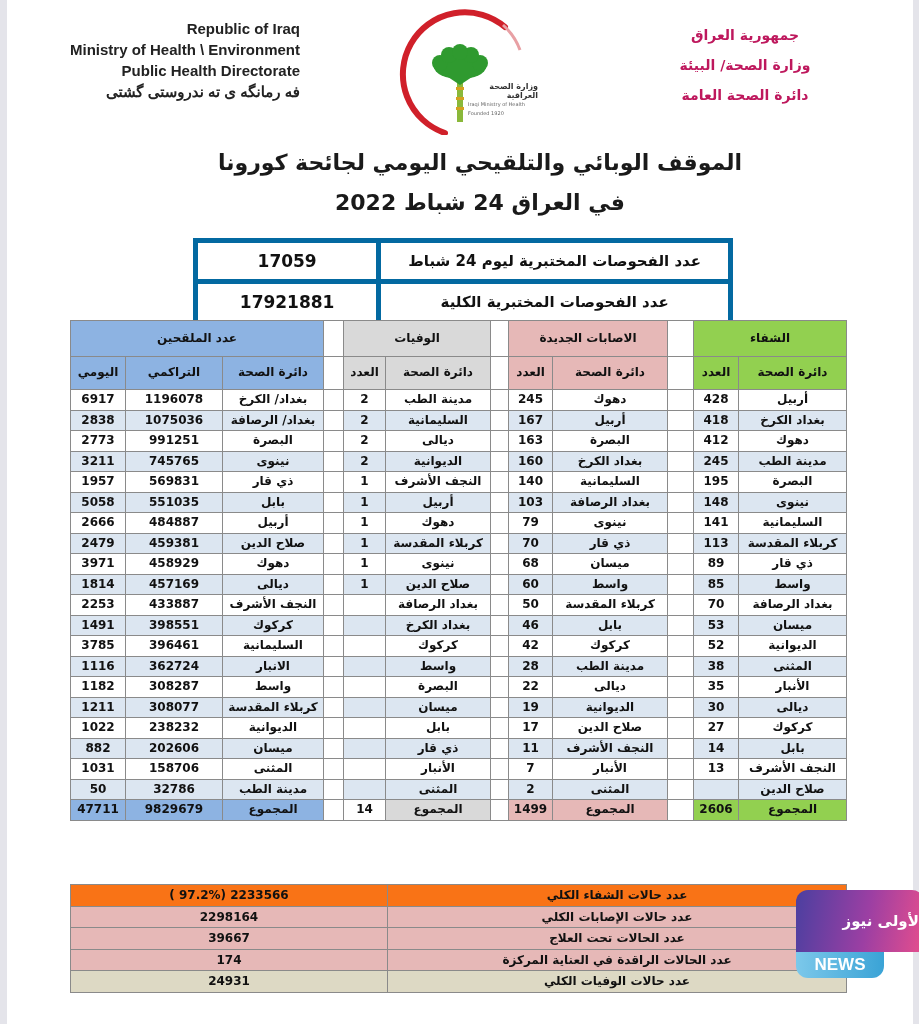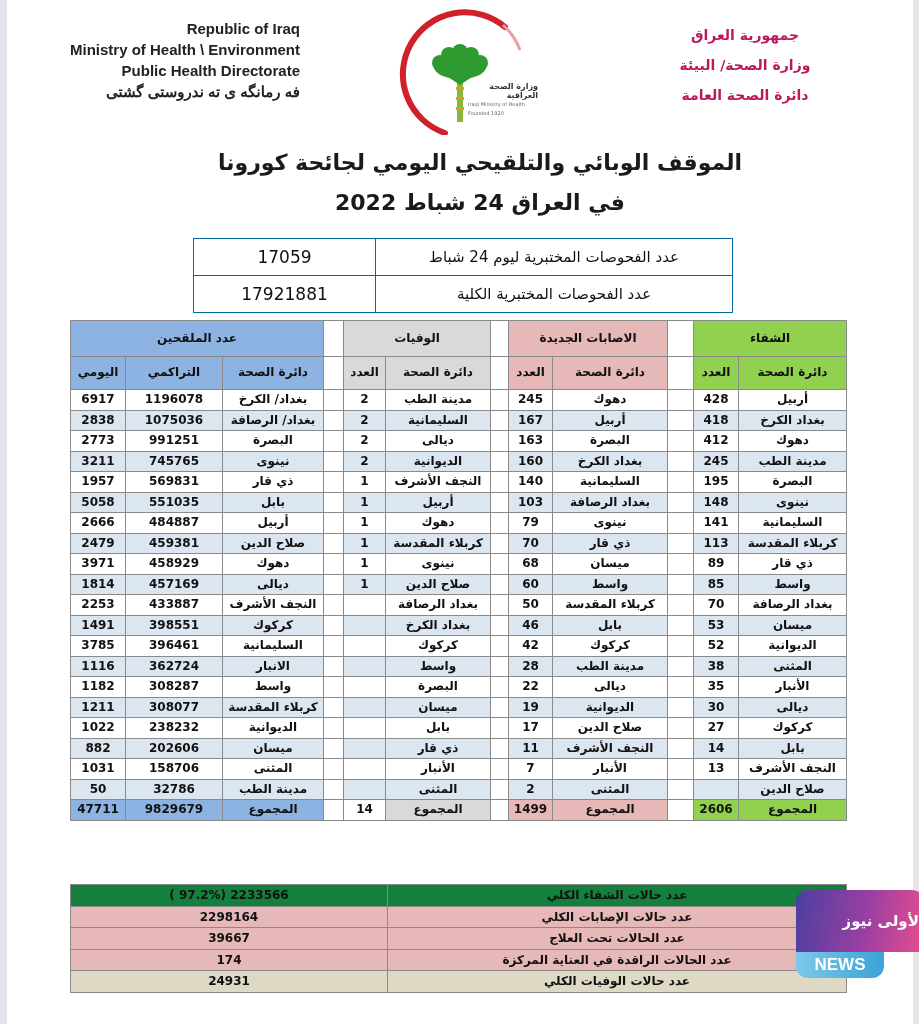--- a/index.html
+++ b/index.html
@@ -7,38 +7,38 @@
   .edge-left{position:absolute;left:0;top:0;width:7px;height:1024px;background:#e4e4ea;}
   .edge-right{position:absolute;right:0;top:0;width:6px;height:1024px;background:#e4e4ea;}
   .hdr-en{position:absolute;left:20px;top:18px;width:280px;text-align:right;font-family:"Liberation Sans",sans-serif;font-weight:bold;font-size:15px;line-height:21px;color:#222;}
   .hdr-ar{position:absolute;left:640px;top:20px;width:210px;text-align:center;font-weight:bold;font-size:14px;line-height:30px;color:#be185d;direction:rtl;}
   .logo{position:absolute;left:385px;top:5px;width:150px;height:130px;}
   .logo-text{position:absolute;left:468px;top:82px;width:70px;font-size:8px;line-height:9px;color:#333;text-align:right;font-weight:bold;}
   .logo-sub{font-size:5px;font-weight:normal;color:#666;text-align:left;}
   .title{position:absolute;left:180px;top:143px;width:600px;text-align:center;direction:rtl;font-weight:bold;font-size:22px;line-height:40px;color:#1a1a1a;}
   table{border-collapse:collapse;}
   .tests{position:absolute;left:193px;top:238px;width:540px;border:1.5px solid #888;}
-  .tests td{border:1px solid #0369a1;height:34px;font-weight:normal;font-size:16px;text-align:center;}
+  .tests td{border:5px solid #0369a1;height:34px;font-weight:bold;font-size:16px;text-align:center;}
   .tests td.lbl{direction:rtl;font-size:15px;width:357px;}
   .tests td.val{width:180px;font-size:17px;}
   .main{position:absolute;left:70px;top:320px;width:776px;table-layout:fixed;font-size:12px;font-weight:bold;}
   .main td{border:1px solid #8a8a8a;text-align:center;padding:0;height:19.5px;line-height:19.5px;white-space:nowrap;overflow:hidden;}
   .main td.ar{direction:rtl;}
   .main tr.h1 td{height:35px;font-size:12px;}
   .main tr.h2 td{height:32px;font-size:12px;}
   .main td.gap{border-top:1px solid #8a8a8a;border-bottom:1px solid #8a8a8a;background:#fff;}
   .bg-blue{background:#8db3e2;}
   .bg-gray{background:#d9d9d9;}
   .bg-pink{background:#e6b8b7;}
   .bg-green{background:#92d050;}
   tr.alt td.c{background:#dce6f1;}
   .summary{position:absolute;left:70px;top:884px;width:776px;table-layout:fixed;font-size:12px;font-weight:bold;}
   .summary td{border:1px solid #8a8a8a;height:20.5px;line-height:20.5px;text-align:center;padding:0;}
   .summary td.lbl{direction:rtl;}
-  .s-green{background:#15803d;}
+  .s-green{background:#f97316;}
   .s-pink{background:#e6b8b7;}
   .s-beige{background:#ddd9c4;}
   .badge{position:absolute;left:796px;top:890px;width:88px;height:88px;}
   .badge-top{position:absolute;left:0;top:0;width:88px;height:62px;border-radius:12px 12px 0 0;background:linear-gradient(100deg,#4b3fa0 0%,#9c3fa3 55%,#e64e8d 100%);color:#fff;font-weight:bold;font-size:24px;text-align:right;line-height:62px;direction:rtl;padding-left:40px;}
   .badge-bottom{position:absolute;left:0;top:62px;width:88px;height:26px;border-radius:0 0 12px 12px;background:linear-gradient(90deg,#7cc8ea,#3aa3d6);color:#fff;font-weight:bold;font-size:17px;line-height:26px;text-align:center;font-family:"Liberation Sans",sans-serif;}
 </style>
 </head>
 <body>
 
 <div class="edge-left"></div>

